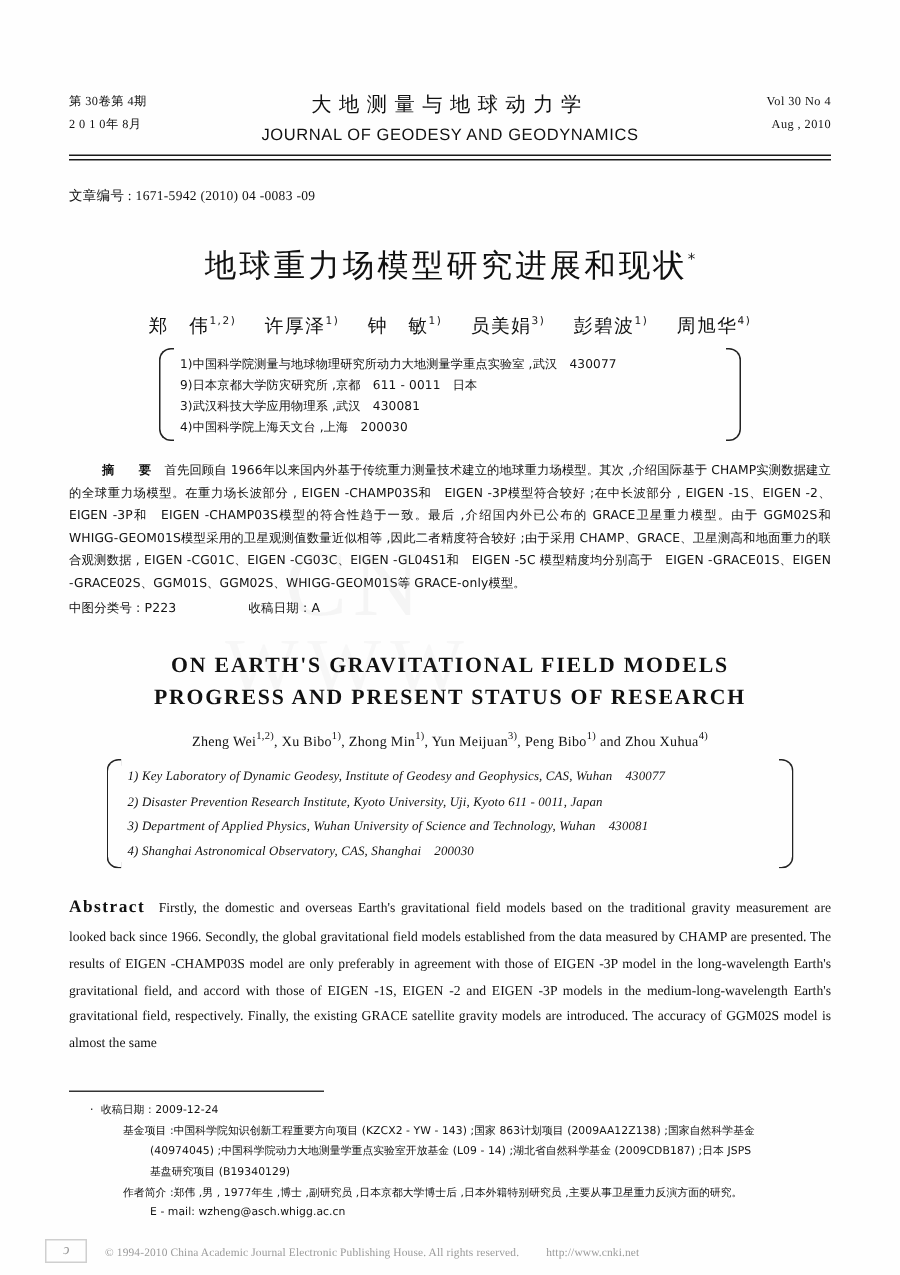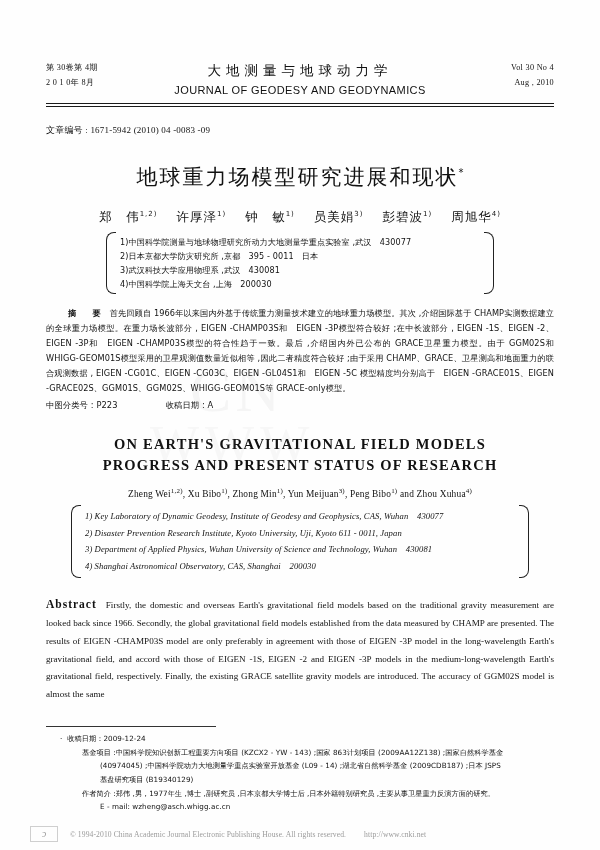--- a/index.html
+++ b/index.html
@@ -324,21 +324,21 @@
     <span class="au"><span>钟　敏</span><sup>1)</sup></span>
     <span class="au"><span>员美娟</span><sup>3)</sup></span>
     <span class="au"><span>彭碧波</span><sup>1)</sup></span>
     <span class="au"><span>周旭华</span><sup>4)</sup></span>
   </div>
 
   <div class="affil-block">
     <span class="brace-l"></span>
     <span class="brace-r"></span>
     <div class="affil-line">1)中国科学院测量与地球物理研究所动力大地测量学重点实验室 ,武汉　430077</div>
-    <div class="affil-line">2)日本京都大学防灾研究所 ,京都　395 - 0011　日本</div>
+    <div class="affil-line">9)日本京都大学防灾研究所 ,京都　611 - 0011　日本</div>
     <div class="affil-line">3)武汉科技大学应用物理系 ,武汉　430081</div>
     <div class="affil-line">4)中国科学院上海天文台 ,上海　200030</div>
   </div>
 
   <div class="abs-cn">
     <p><span class="lbl">摘　要</span><span>首先回顾自 1966年以来国内外基于传统重力测量技术建立的地球重力场模型。其次 ,介绍国际基于 CHAMP实测数据建立的全球重力场模型。在重力场长波部分 , EIGEN -CHAMP03S和　EIGEN -3P模型符合较好 ;在中长波部分 , EIGEN -1S、EIGEN -2、EIGEN -3P和　EIGEN -CHAMP03S模型的符合性趋于一致。最后 ,介绍国内外已公布的 GRACE卫星重力模型。由于 GGM02S和 WHIGG-GEOM01S模型采用的卫星观测值数量近似相等 ,因此二者精度符合较好 ;由于采用 CHAMP、GRACE、卫星测高和地面重力的联合观测数据 , EIGEN -CG01C、EIGEN -CG03C、EIGEN -GL04S1和　EIGEN -5C 模型精度均分别高于　EIGEN -GRACE01S、EIGEN -GRACE02S、GGM01S、GGM02S、WHIGG-GEOM01S等 GRACE-only模型。</span></p>
   </div>
 
 
   <div class="clc-line">

